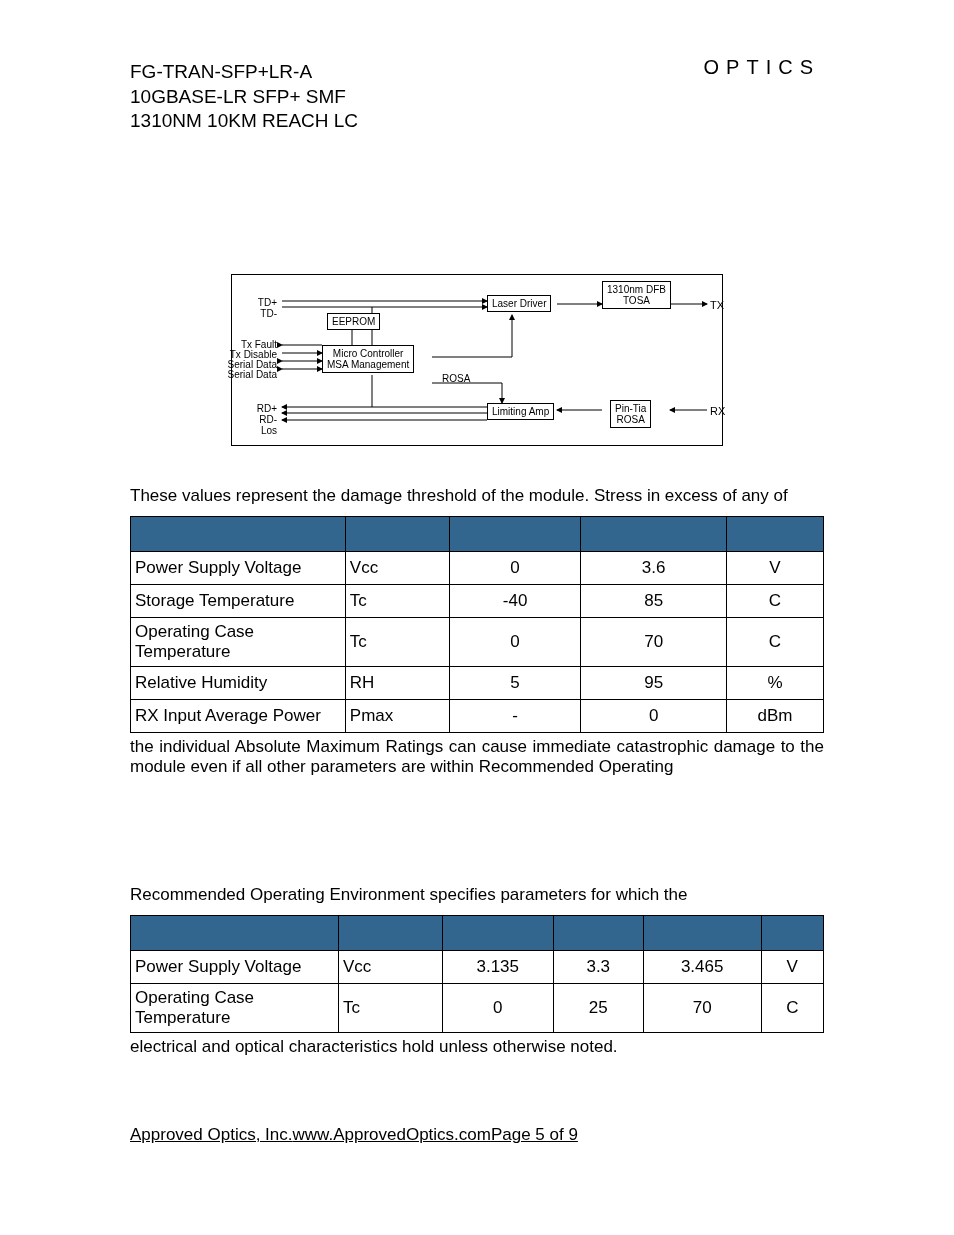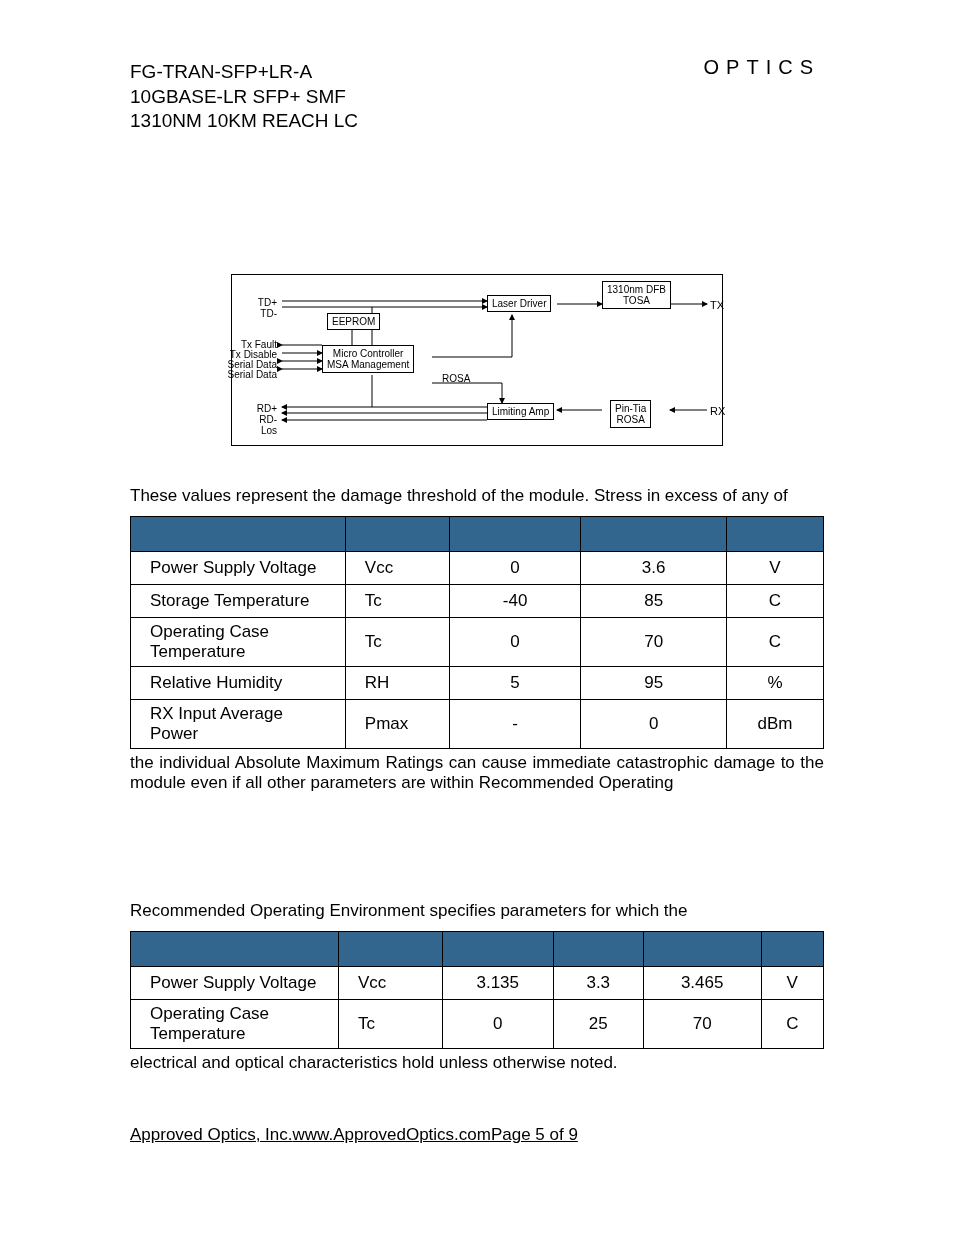--- a/index.html
+++ b/index.html
@@ -59,21 +59,21 @@
     font-size: 17px;
   }
   table.data th {
     background: #33668f;
     color: #fff;
     height: 32px;
     border: 1px solid #000;
   }
   table.data td {
     border: 1px solid #000;
-    padding: 4px 19px;
+    padding: 4px 4px;
     height: 24px;
     vertical-align: middle;
   }
   table.data td.center { text-align: center; }
   .after-text {
     font-size: 17px;
     margin: 4px 0 0 0;
     text-align: justify;
   }
   .section2-intro {

